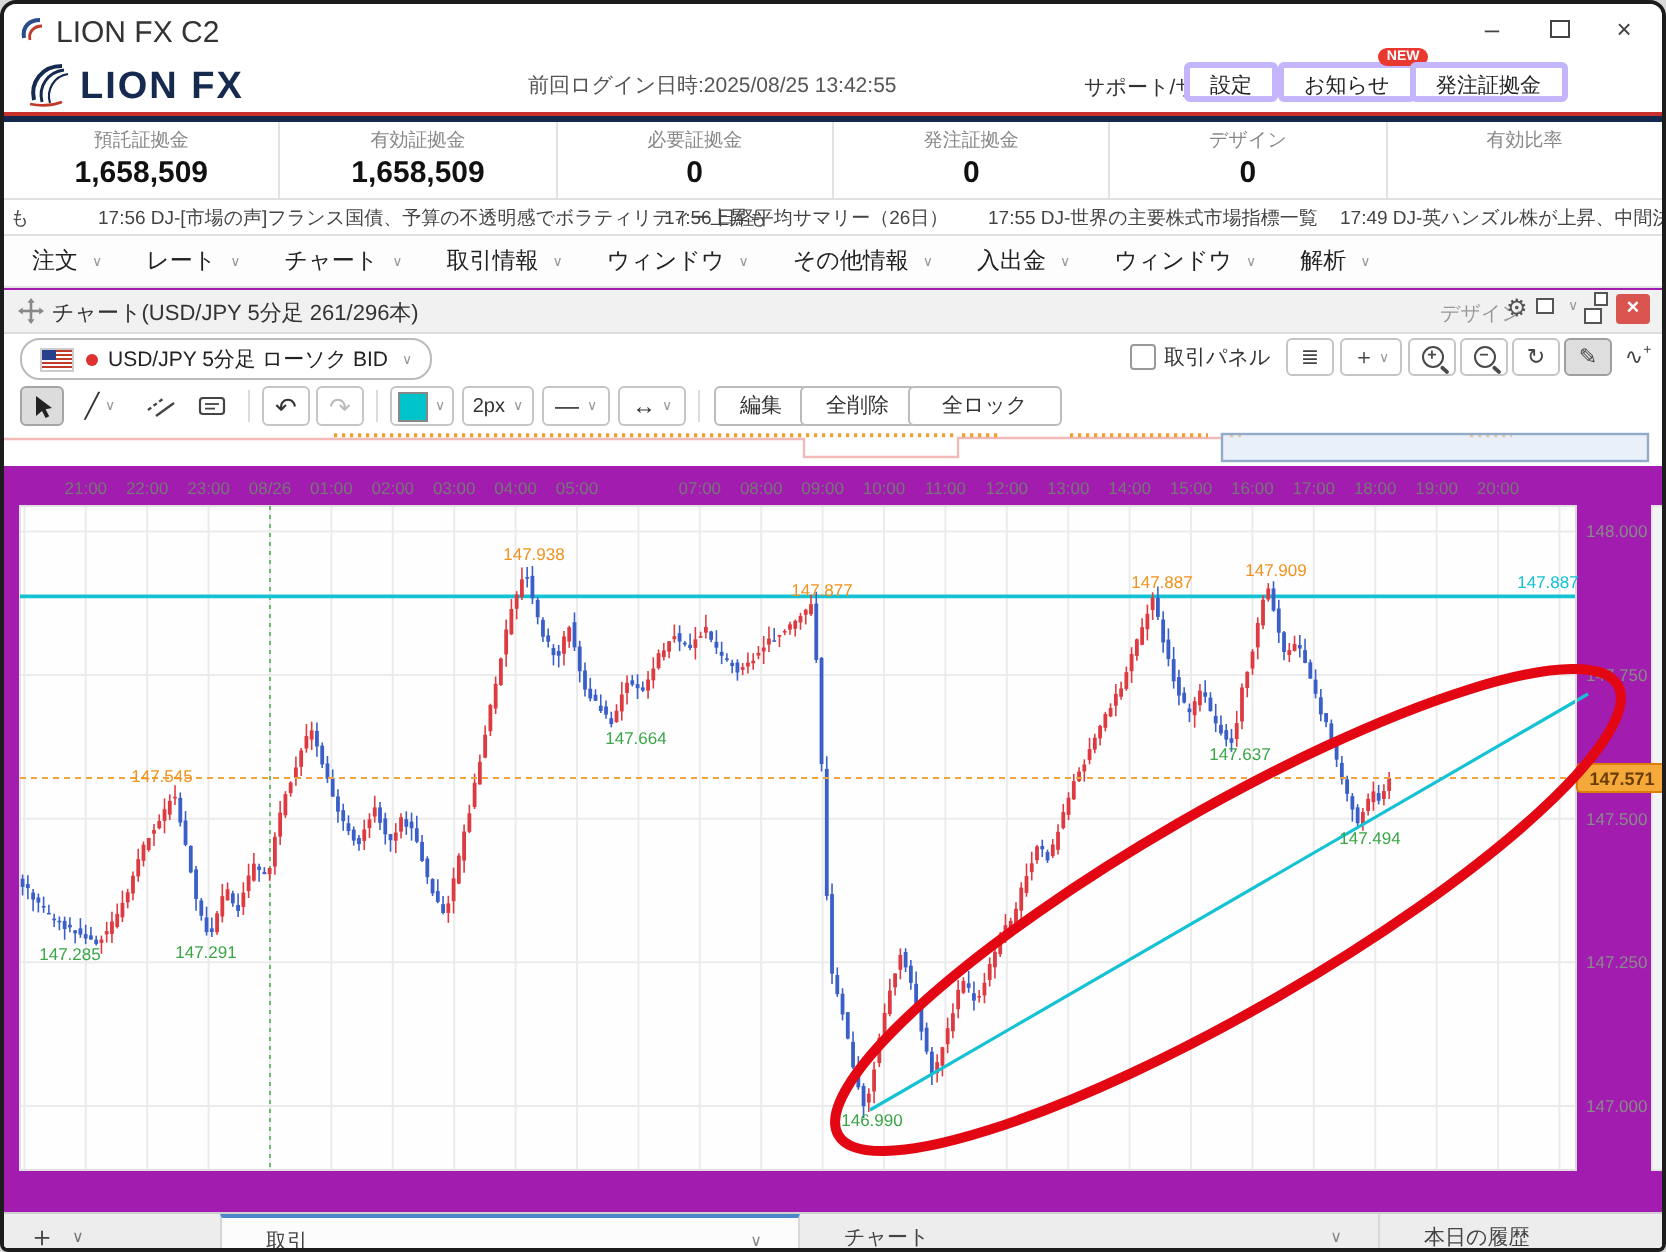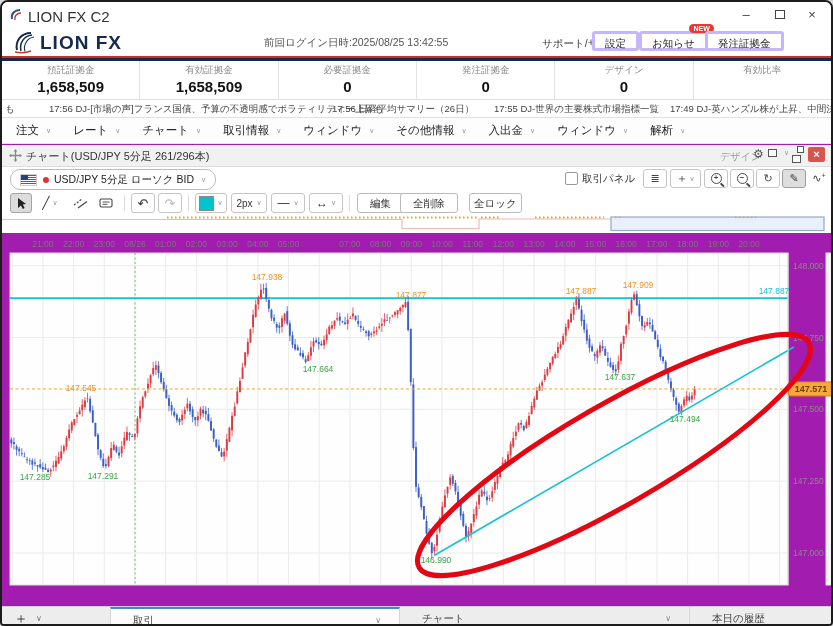--- a/index.html
+++ b/index.html
@@ -282,21 +282,21 @@
         </div>
       <div class="t2 boxed" style="left:229px;width:36px;font-size:10px">
           <span>2px</span>
           <span class="caret" style="margin-left:4px">∨</span>
         </div>
       <div class="t2 boxed" style="left:269px;width:34px">—<span class="caret" style="margin-left:4px">∨</span></div>
       <div class="t2 boxed" style="left:307px;width:34px">↔<span class="caret" style="margin-left:3px">∨</span></div>
       <div class="vsep" style="left:347px"></div>
       <button class="wbtn" style="left:355px">編集</button>
       <button class="wbtn" style="left:398px">全削除</button>
-      <button class="wbtn" style="left:467px;padding:0 4px">全ロック</button>
+      <button class="wbtn" style="left:452px;padding:0 16px">全ロック</button>
     </div>
 
     <svg class="abs" id="navstrip" width="833" height="18">
         <rect x="0" y="0" width="833" height="18" fill="#ffffff"></rect>
         <path d="M0,4.5 H400 V13.5 H477 V4 H609" stroke="#f2b9b9" stroke-width="1.2" fill="none"></path>
         <line x1="408" y1="13.5" x2="469" y2="13.5" stroke="#f2b9b9" stroke-width="1" stroke-dasharray="4,5"></line>
         <line x1="165" y1="2.6" x2="477" y2="2.6" stroke="#f0a030" stroke-width="2" stroke-dasharray="1.6,2.4"></line>
         <line x1="479" y1="2.6" x2="497" y2="2.6" stroke="#f0a030" stroke-width="2" stroke-dasharray="1.6,2.4"></line>
         <line x1="533" y1="2.6" x2="602" y2="2.6" stroke="#f0a030" stroke-width="2" stroke-dasharray="1.6,2.4"></line>
         <line x1="613" y1="2.6" x2="621" y2="2.6" stroke="#f0a030" stroke-width="2" stroke-dasharray="1.6,2.4"></line>

